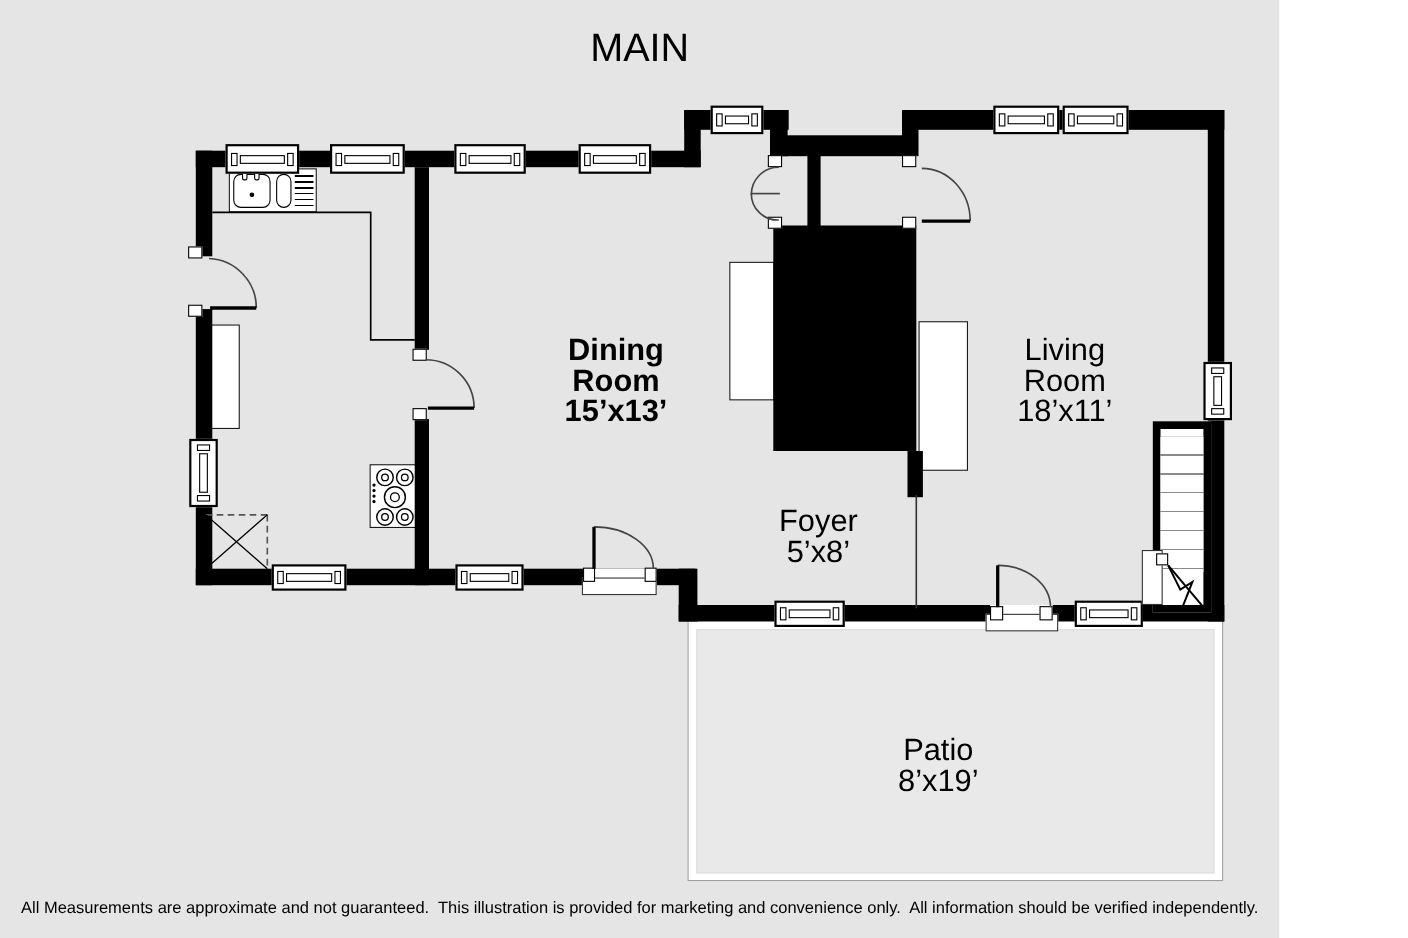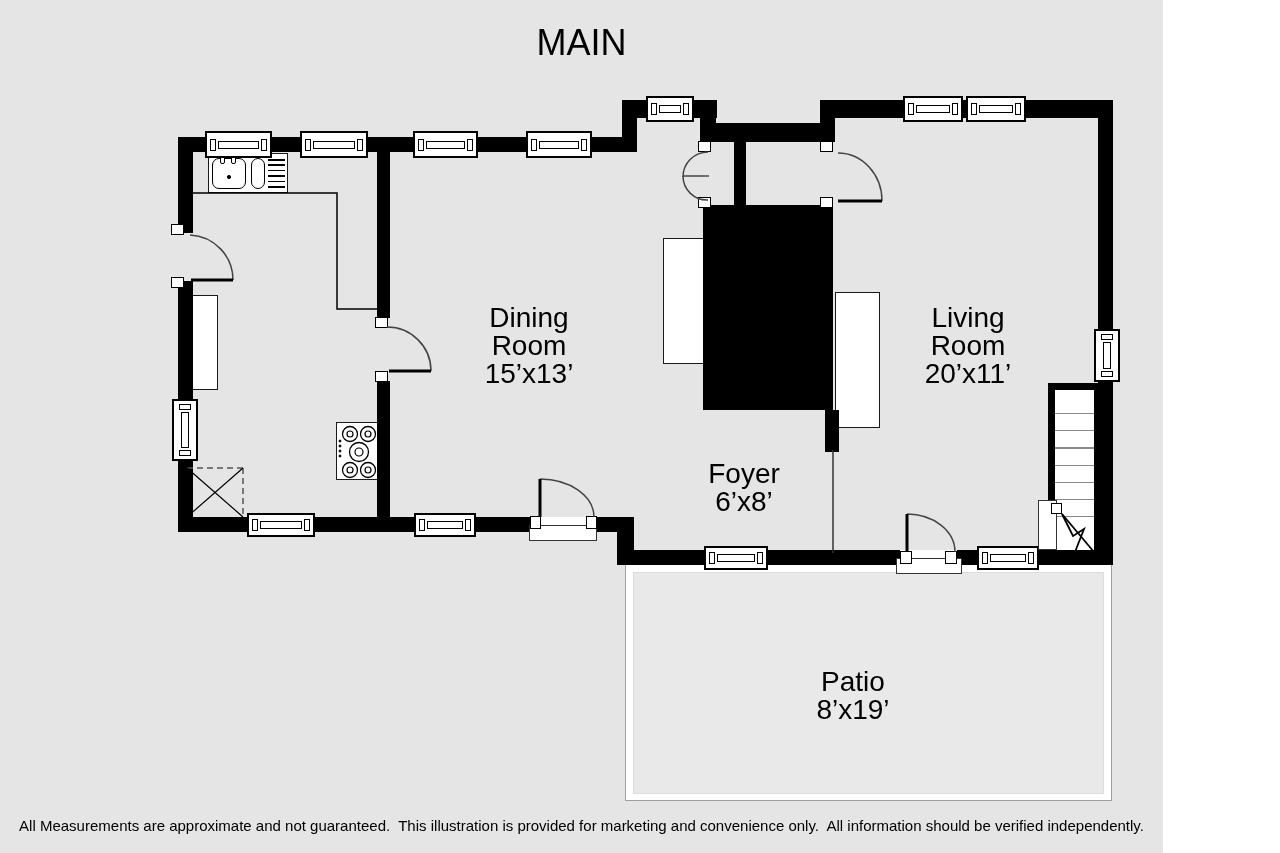--- a/index.html
+++ b/index.html
@@ -227,33 +227,33 @@
     </g>
 
     <path d="M 833 450 L 833 553" stroke="#333" stroke-width="1.5"></path>
 
     <g fill="none" stroke="#000" stroke-width="1.8">
       <path d="M 1062 514 L 1094 552"></path>
       <path d="M 1062 514 L 1073 536 L 1084 529 L 1075 552"></path>
     </g>
   </svg>
 
-  <div class="room-label" style="left:529px;top:304px;">
+  <div class="room-label" style="left:560px;top:304px;font-weight:bold;">
     <div>Dining</div>
     <div>Room</div>
     <div>15’x13’</div>
   </div>
   <div class="room-label" style="left:744px;top:448px;margin-top:12px;">
     <div>Foyer</div>
-    <div>6’x8’</div>
+    <div>5’x8’</div>
   </div>
   <div class="room-label" style="left:968px;top:304px;">
     <div>Living</div>
     <div>Room</div>
-    <div>20’x11’</div>
+    <div>18’x11’</div>
   </div>
   <div class="room-label" style="left:853px;top:668px;">
     <div>Patio</div>
     <div>8’x19’</div>
   </div>
 
   <div id="disclaimer">All Measurements are approximate and not guaranteed.  This illustration is provided for marketing and convenience only.  All information should be verified independently.</div>
 </div>
 
 </body></html>

